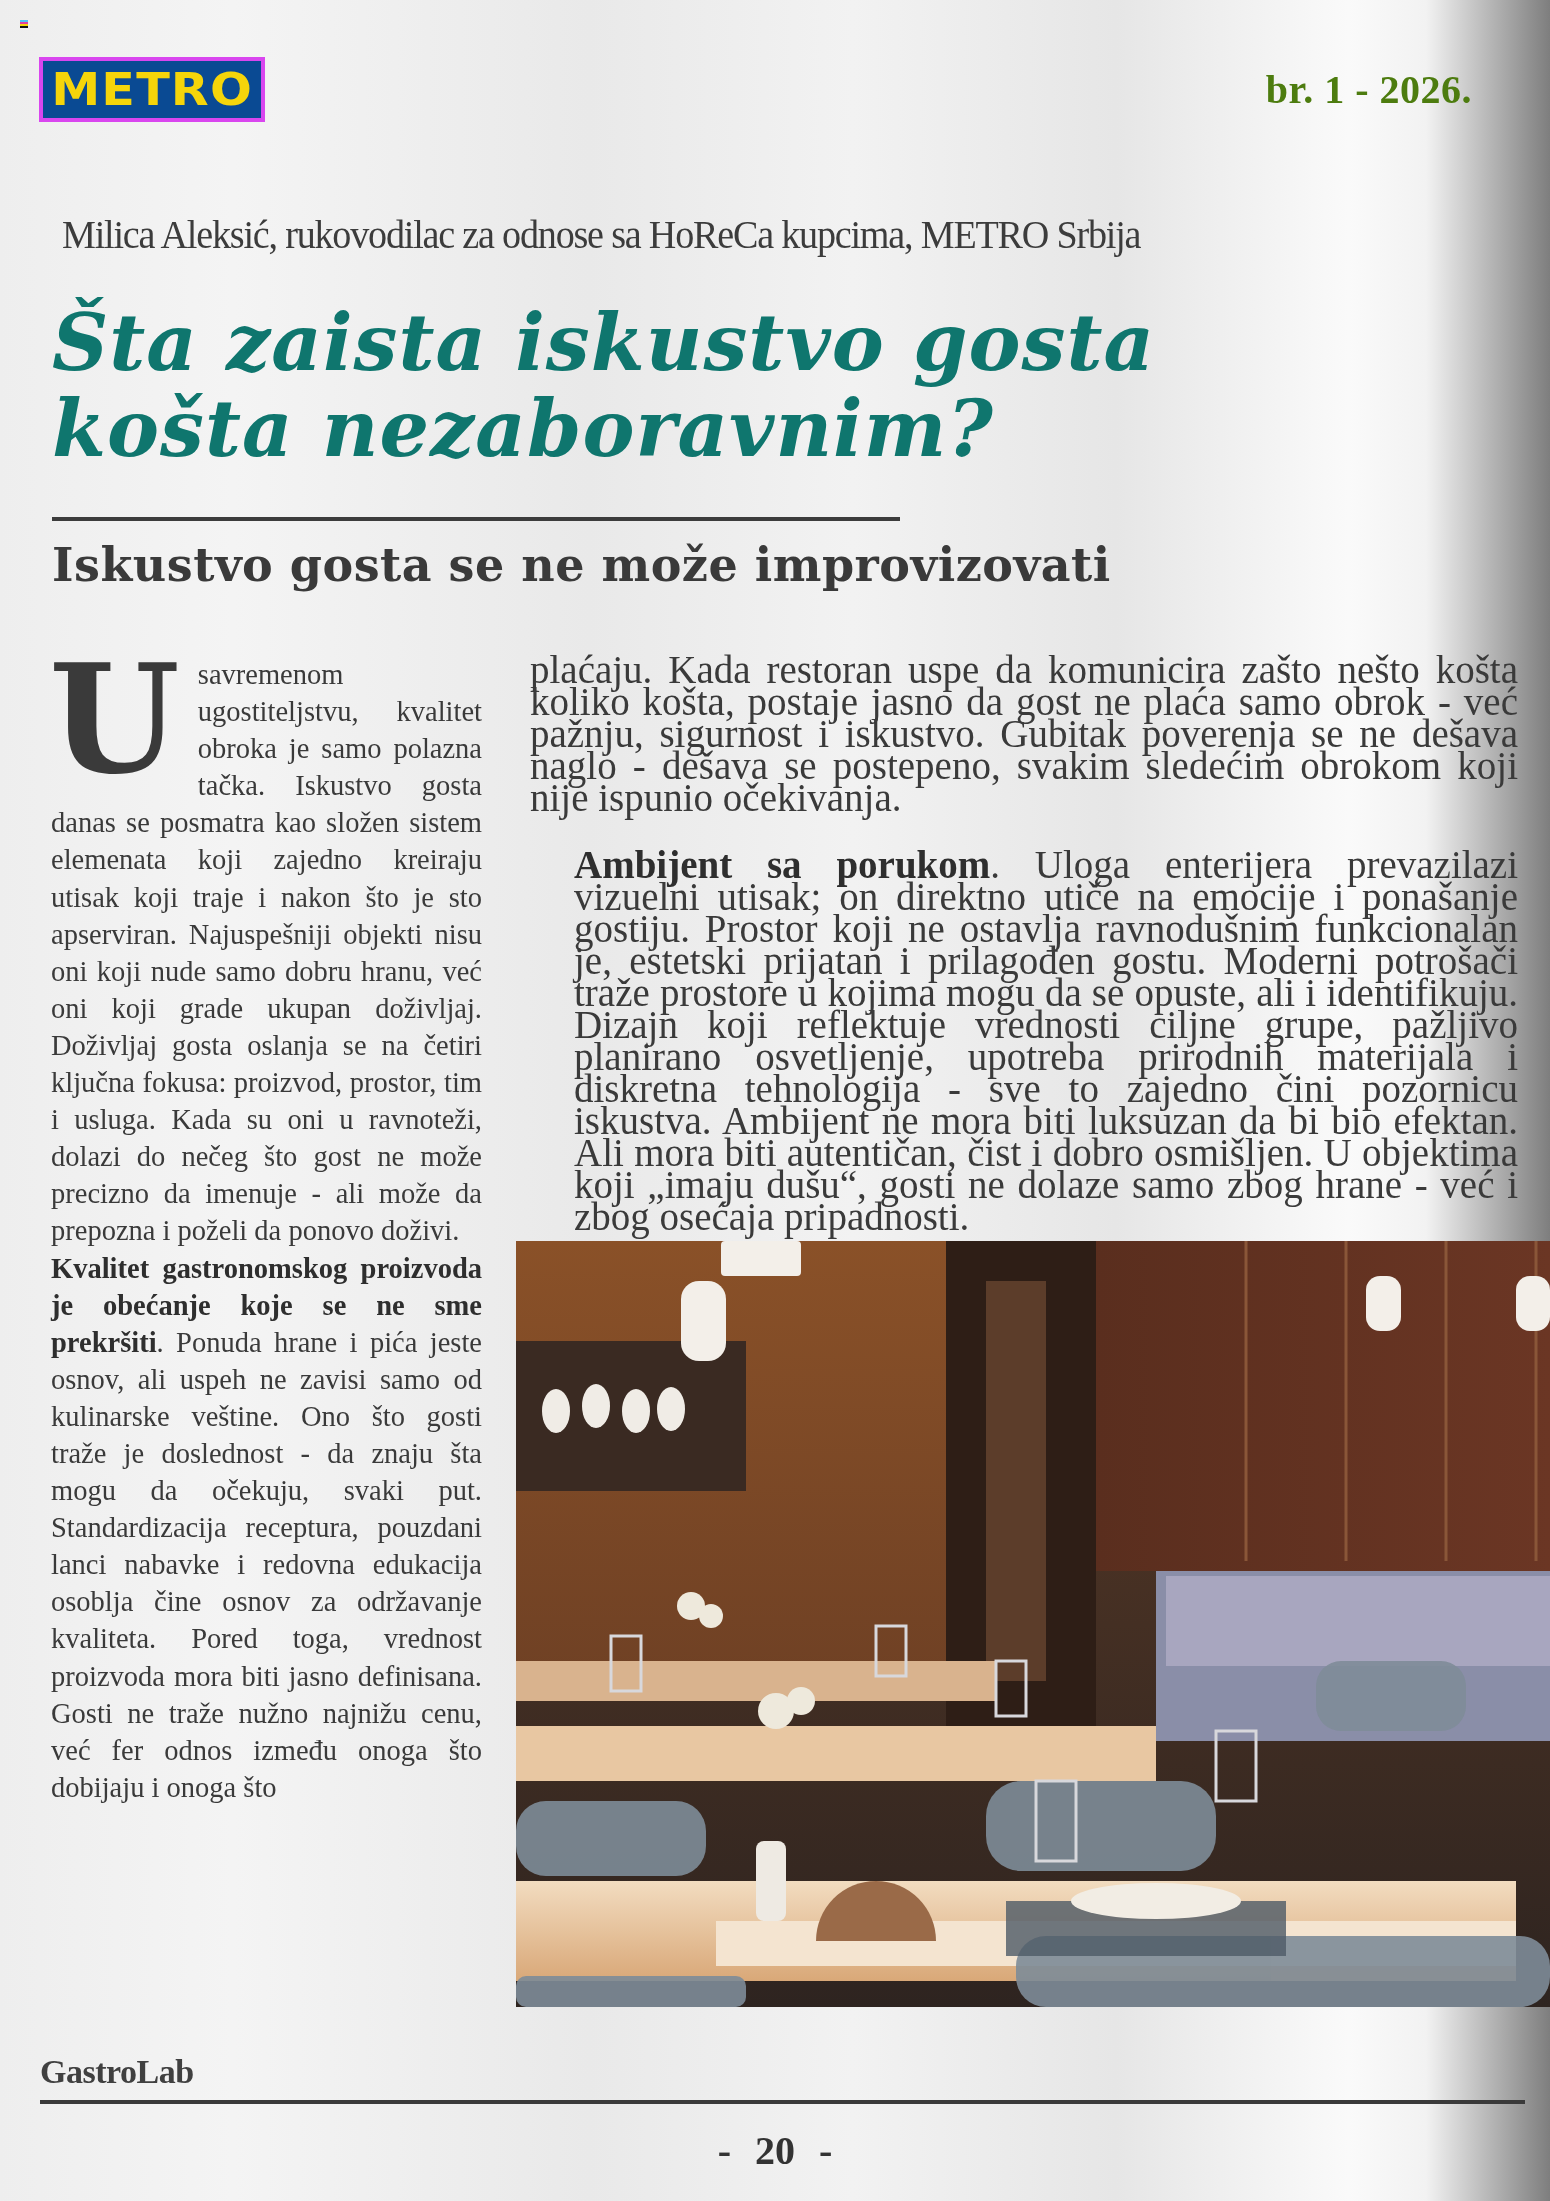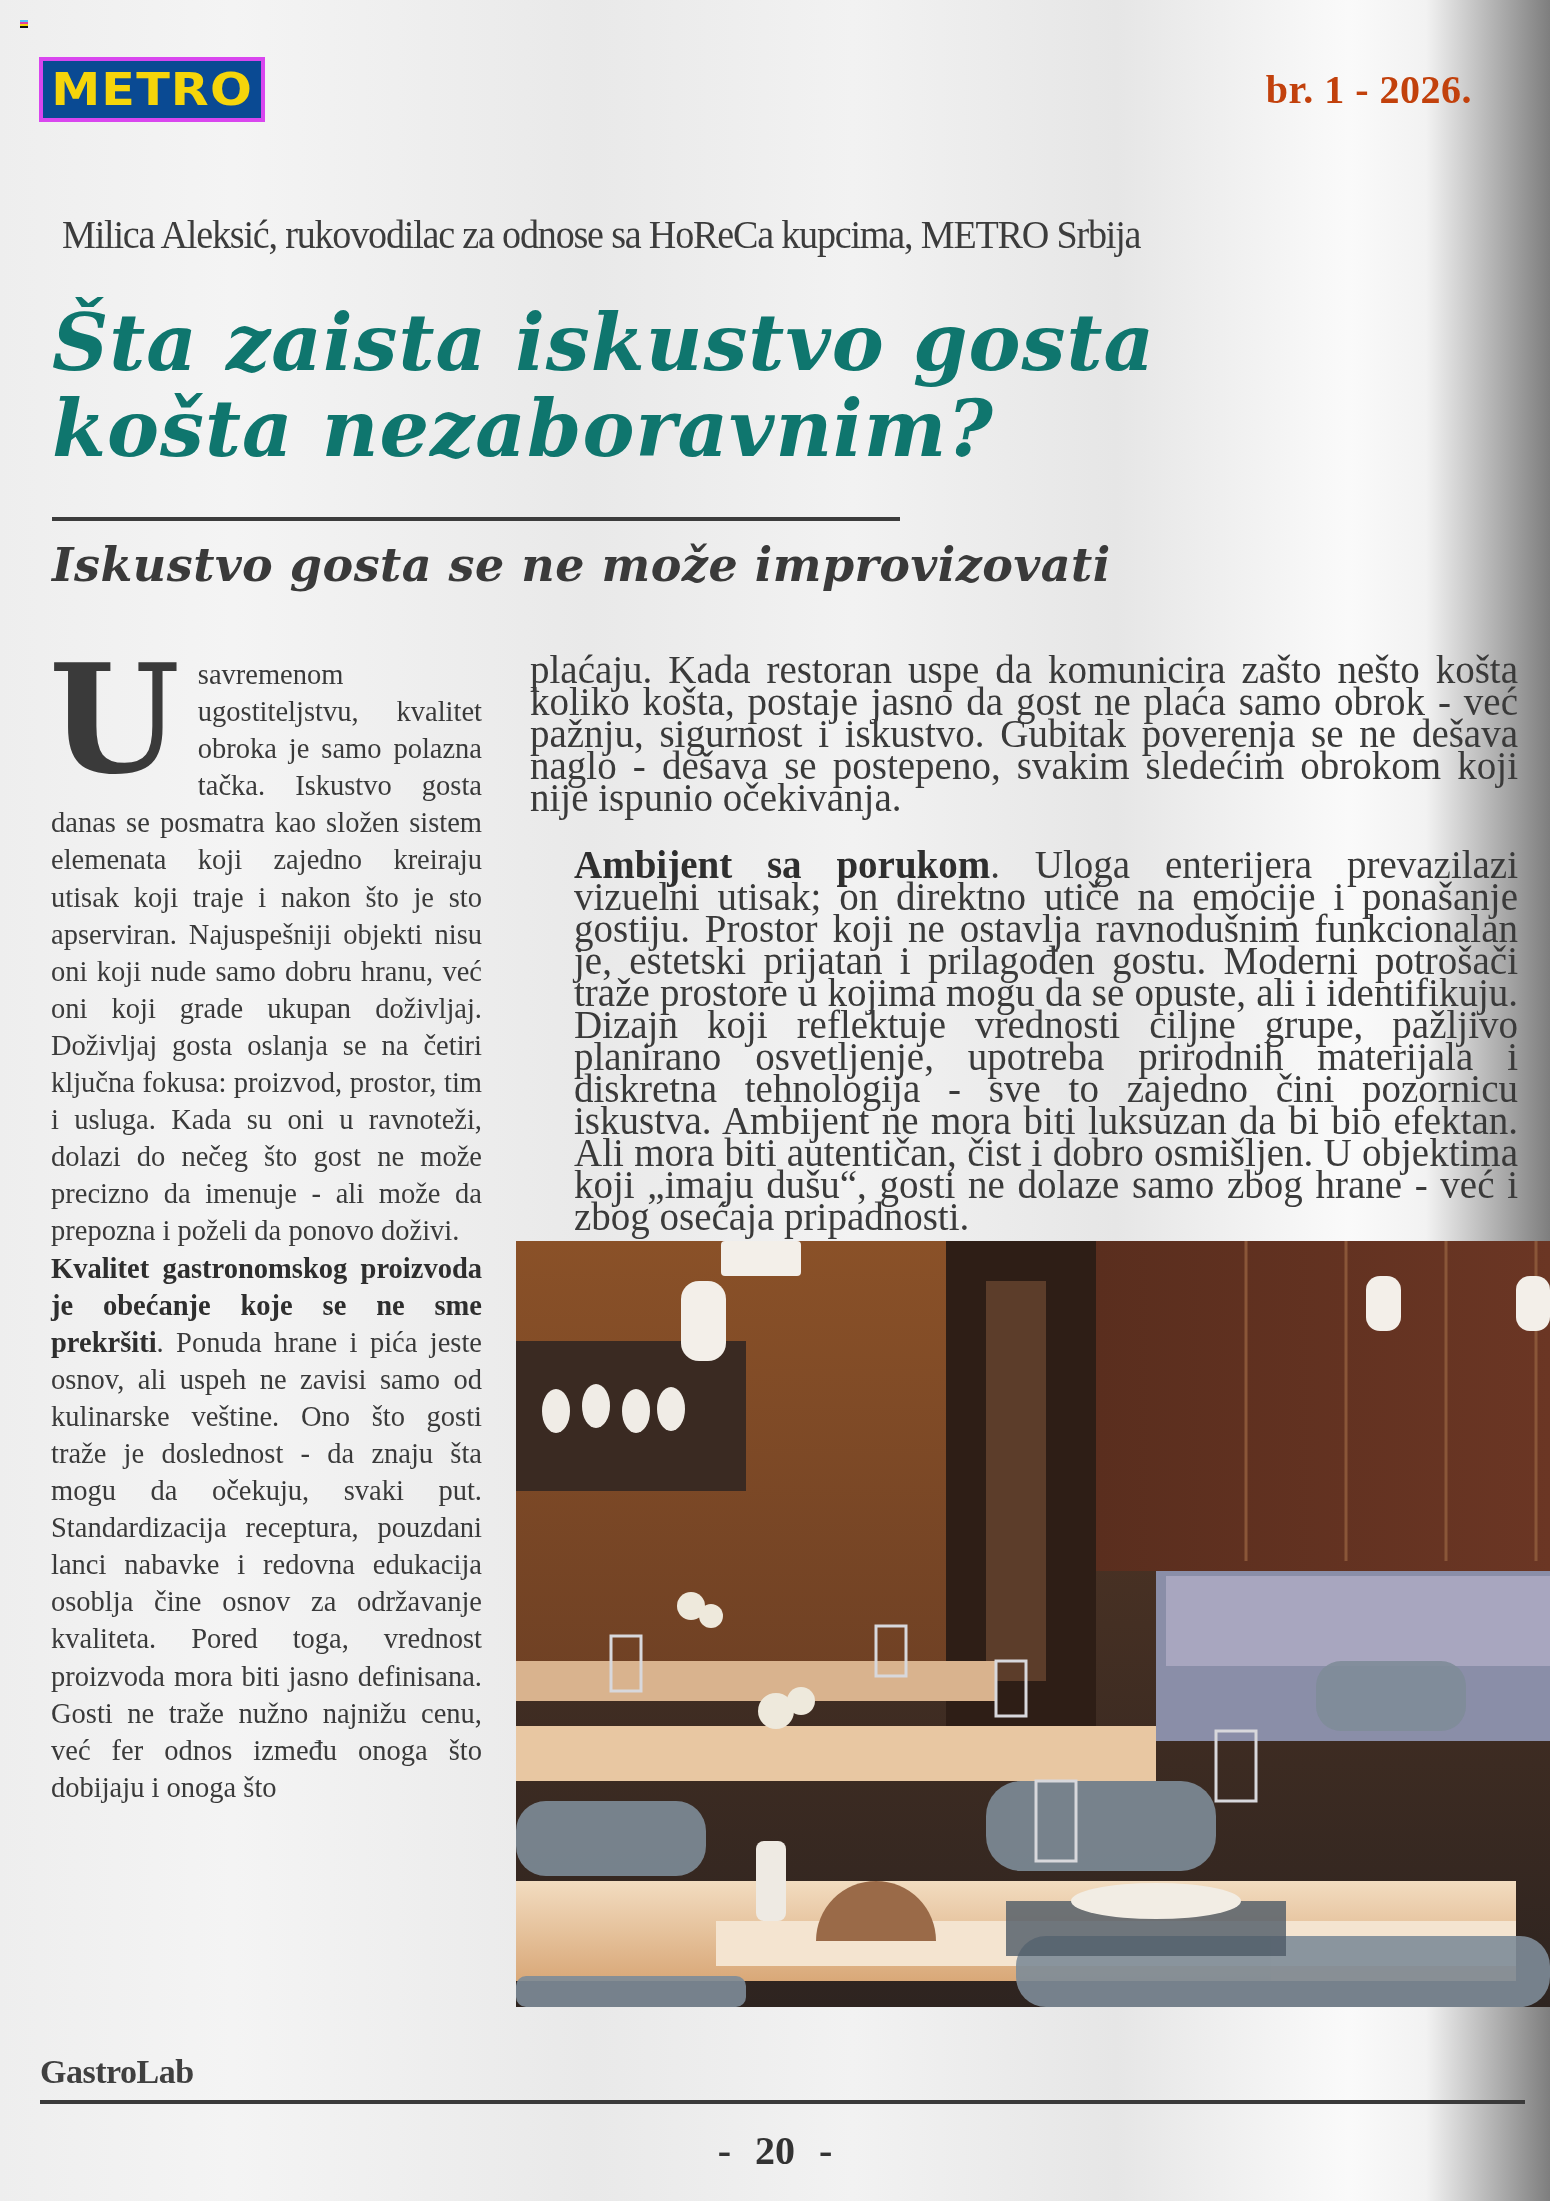--- a/index.html
+++ b/index.html
@@ -16,36 +16,36 @@
     left: 39px; top: 57px; width: 226px; height: 65px;
     background: #0a4a93; display: flex; align-items: center; justify-content: center;
     border: 4px solid #d946ef; box-sizing: border-box;
   }
   .logo span {
     font-family: "DejaVu Sans", sans-serif; font-weight: bold; color: #f5d50a;
     font-size: 44px; letter-spacing: 1px; transform: scaleX(1.12); line-height: 1;
   }
   .issue {
     right: 78px; top: 66px; font-family: "Liberation Serif", serif; font-weight: bold;
-    font-size: 40px; color: #c2410c; letter-spacing: 0.5px;
+    font-size: 40px; color: #4d7c0f; letter-spacing: 0.5px;
   }
   .author {
     left: 62px; top: 210px; font-family: "Liberation Serif", serif; font-size: 41px;
     color: #3c3c3c; letter-spacing: -1.3px; white-space: nowrap;
     transform: scaleX(0.93); transform-origin: left;
   }
   .title {
     left: 52px; top: 300px; width: 1200px; font-family: "DejaVu Serif", serif;
     font-weight: bold; font-style: italic; font-size: 78px; line-height: 86px;
     color: #0f766e; letter-spacing: 1px;
   }
   .rule1 { left: 52px; top: 517px; width: 848px; height: 4px; background: #3c3c3c; }
   .subtitle {
     left: 52px; top: 538px; font-family: "DejaVu Serif", serif; font-weight: bold;
-    font-style: italic; font-size: 46px; color: #3a3a3a; white-space: nowrap; letter-spacing: 0.5px;
+    font-size: 46px; color: #3a3a3a; white-space: nowrap; letter-spacing: 0.5px;
   }
   .col1 {
     left: 51px; top: 656px; width: 431px; font-family: "Liberation Serif", serif;
     font-size: 28.5px; line-height: 37.1px; text-align: justify; color: #3a3a3a;
     hyphens: manual;
   }
   .dropcap {
     float: left; font-family: "DejaVu Serif", serif; font-weight: bold; font-size: 150px;
     line-height: 118px; margin: 4px 18px 0 -2px; color: #3a3a3a; height: 120px;
   }

